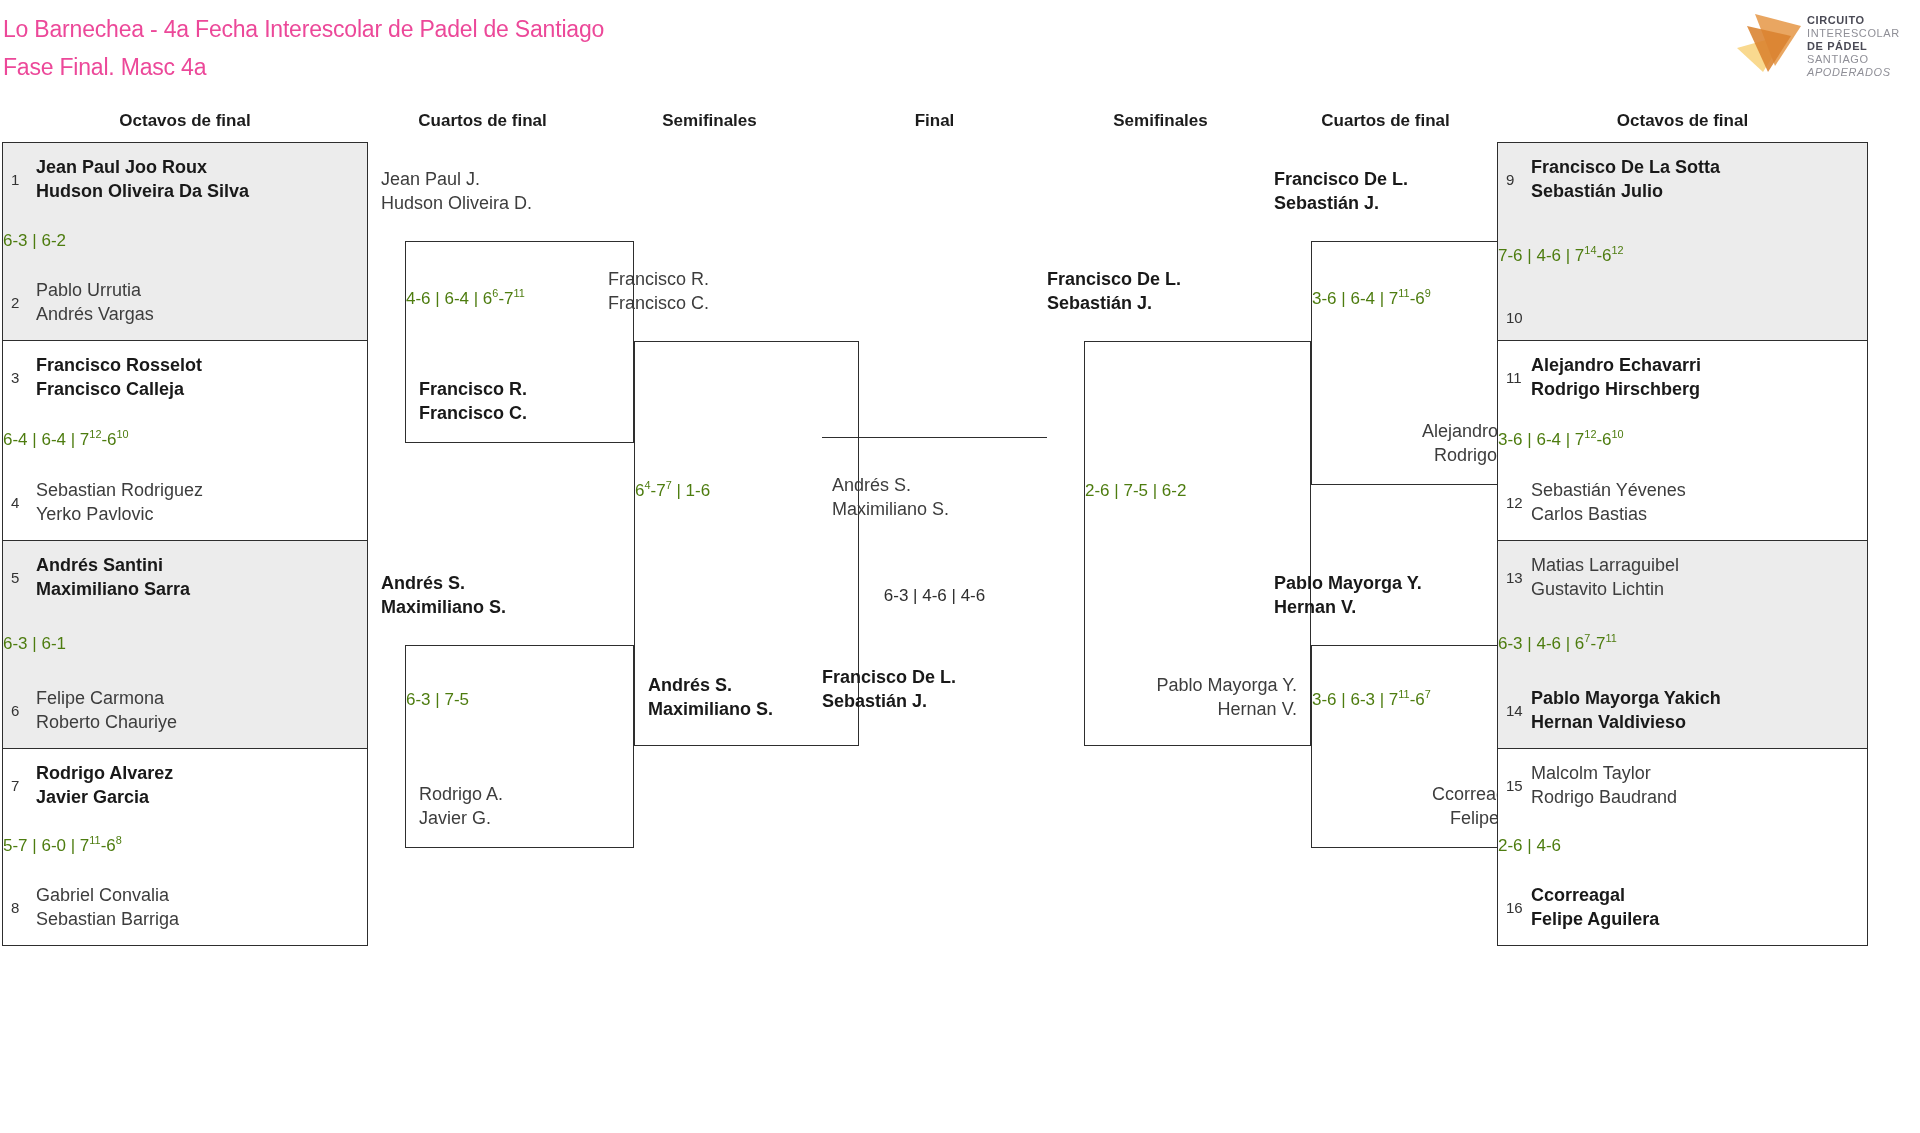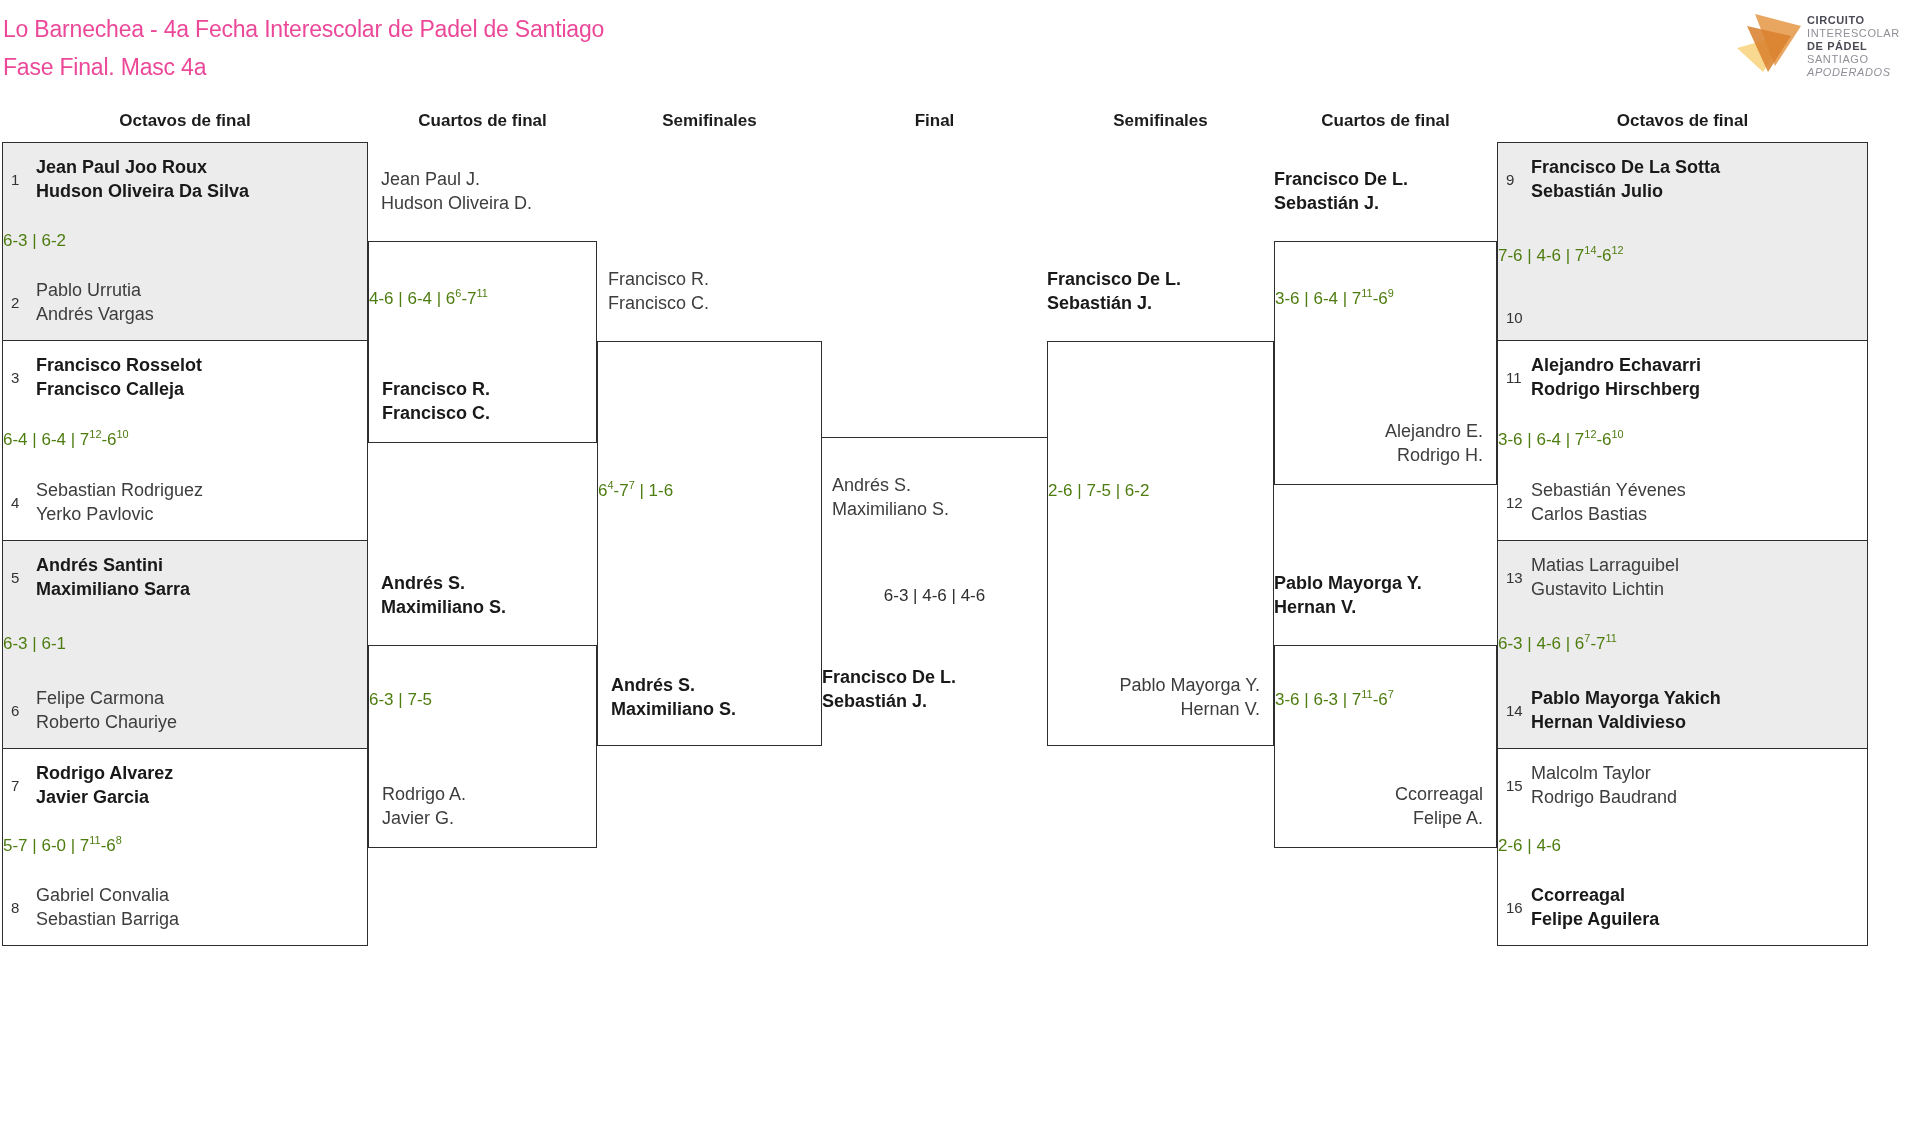--- a/index.html
+++ b/index.html
@@ -27,21 +27,21 @@
         display:flex;flex-direction:column;justify-content:space-between;
         padding:12px 0 14px 0;background:#fff;}
   .obox.gray{background:#ececec;}
   .oteam{display:flex;align-items:center;padding-left:8px;}
   .seed{flex:none;width:25px;font-size:15px;color:#333;}
   .names{display:flex;flex-direction:column;font-size:18px;line-height:24px;color:#3d3d3d;}
   .names.bold{font-weight:700;color:#191919;}
   .oscore,.kscore{font-size:17px;color:#4d7c0f;text-align:left;}
 
   
-  .kbox{position:absolute;border:1px solid #2e2e2e;box-sizing:border-box;background:#fff;}
+  .kbox{position:absolute;border:1px solid #2e2e2e;box-sizing:border-box;background:#fff;margin-left:37px;}
   .kscore{position:absolute;left:0;right:0;}
   .kteam{position:absolute;}
   .kteam.bl{left:13px;}
   .kteam.br{right:13px;}
   .kteam.br .names{text-align:right;}
   .label-team{position:absolute;}
   .label-team.right .names{text-align:left;}
 
   .fline{position:absolute;background:#2e2e2e;height:1px;}
   .fscore{position:absolute;text-align:center;font-size:17px;color:#2e2e2e;}

